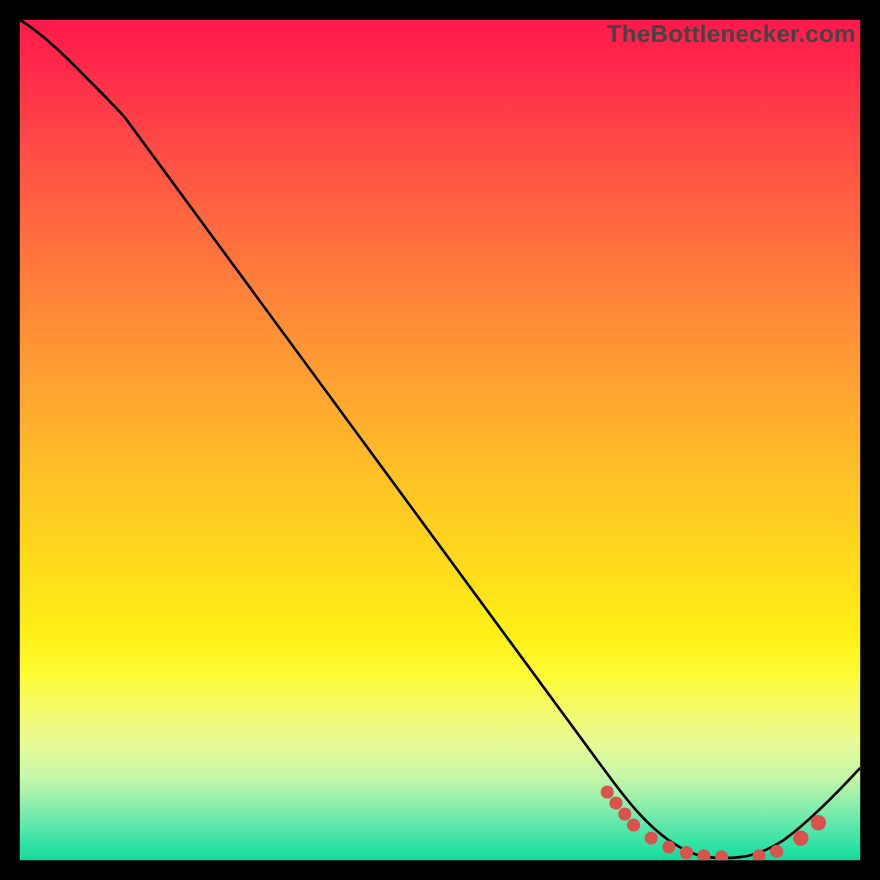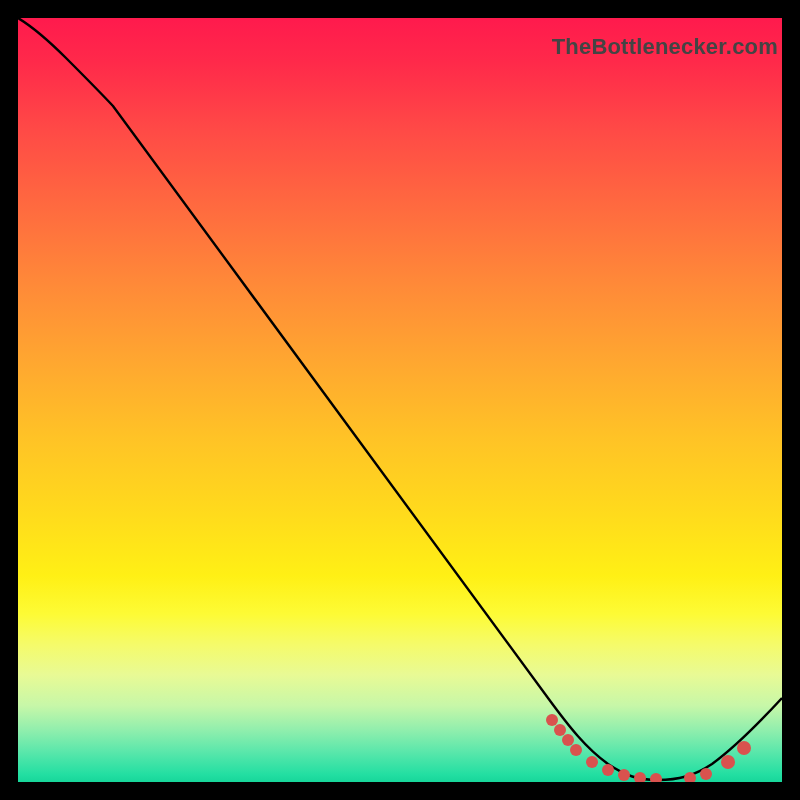--- a/index.html
+++ b/index.html
@@ -40,21 +40,21 @@
       #e8fa95 86%,
       #c7f7a8 90%,
       #94efad 93%,
       #5be7ab 96%,
       #23dfa2 99%,
       #17d69a 100%
     );
   }
   .watermark {
     position: absolute;
-    top: 16px;
+    top: 0px;
     right: 4px;
     color: #444;
     font-size: 22px;
     font-weight: 600;
     letter-spacing: 0.2px;
     z-index: 5;
     user-select: none;
   }
   svg.plot {
     position: absolute;

